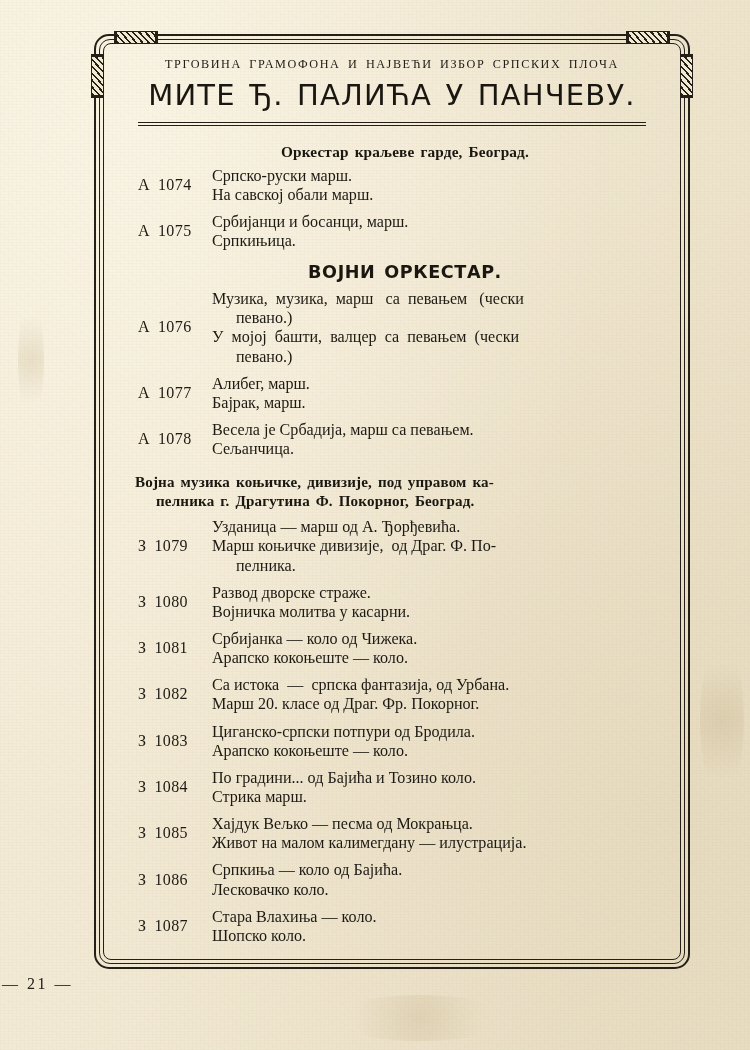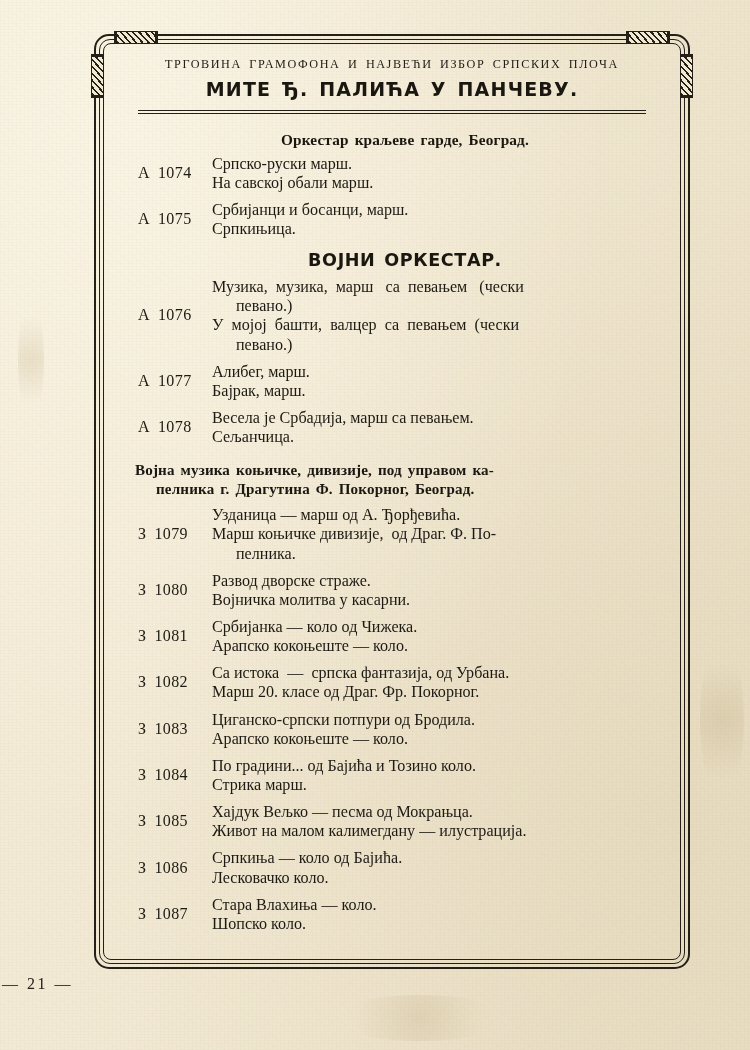--- a/index.html
+++ b/index.html
@@ -99,22 +99,22 @@
     font-size: 12.2px;
     letter-spacing: 1.55px;
     word-spacing: 3px;
     font-family: "Liberation Serif", "DejaVu Serif", serif;
     color: #23201a;
     white-space: nowrap;
   }
   .shop-name {
     margin-top: 6px;
     font-family: "DejaVu Sans", "Liberation Sans", sans-serif;
-    font-size: 19px;
-    font-weight: 700;
+    font-size: 29px;
+    font-weight: 400;
     letter-spacing: 1.2px;
     word-spacing: 3px;
     color: #1a1711;
   }
   .divider {
     margin: 10px 0 0 30px;
     width: 508px;
     border-top: 1.6px solid #241f17;
     height: 3.6px;
     border-bottom: 1.1px solid #241f17;

